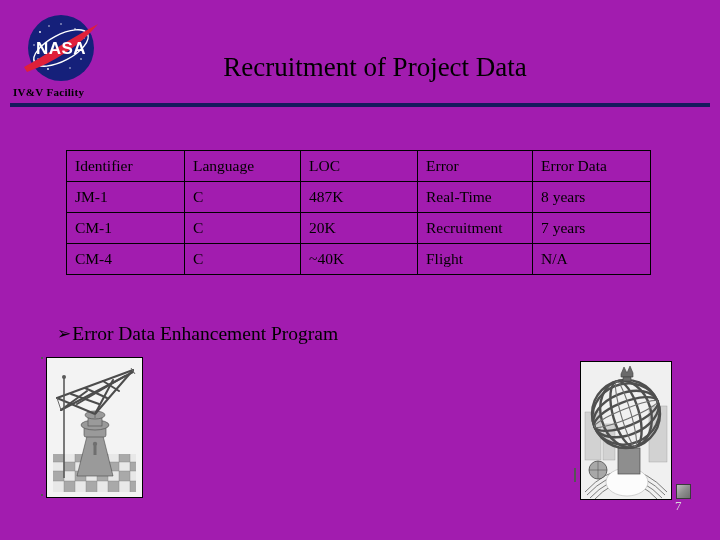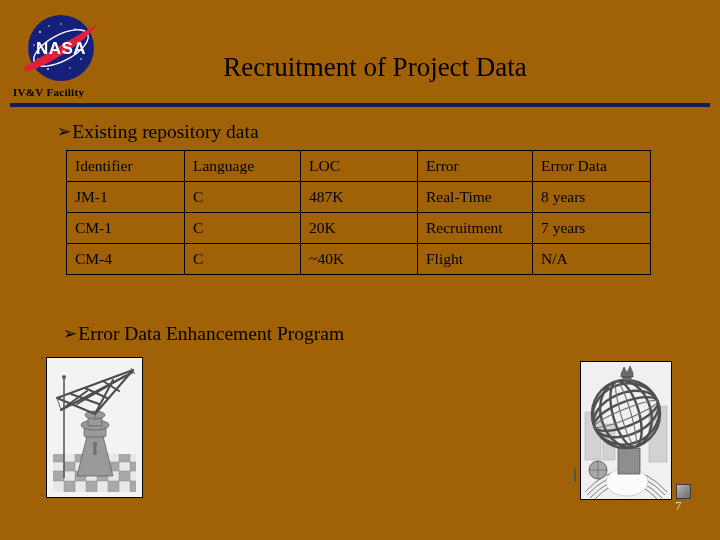--- a/index.html
+++ b/index.html
@@ -4,21 +4,21 @@
 <style>
   html, body {
     margin: 0;
     padding: 0;
     background: #ffffff;
   }
   #slide {
     position: relative;
     width: 720px;
     height: 540px;
-    background: #a16207;
+    background: #a21caf;
     overflow: hidden;
     font-family: "Liberation Serif", "DejaVu Serif", serif;
     color: #000000;
   }
 
   
   #nasa-logo {
     position: absolute;
     left: 18px;
     top: 12px;
@@ -67,21 +67,21 @@
     line-height: 24px;
     white-space: nowrap;
   }
   .bullet-marker {
     font-family: "DejaVu Sans", sans-serif;
     font-size: 17px;
     vertical-align: 1px;
     padding-right: 1px;
   }
   #bullet-1 { left: 57px; top: 119px; }
-  #bullet-2 { left: 63px; top: 321px; }
+  #bullet-2 { left: 57px; top: 321px; }
 
   
   #repo-table {
     position: absolute;
     left: 66px;
     top: 150px;
     width: 584px;
     border-collapse: collapse;
     font-size: 15.5px;
     font-family: "Liberation Serif", "DejaVu Serif", serif;
@@ -178,23 +178,20 @@
       <text x="43" y="42" text-anchor="middle" font-family="Liberation Sans, sans-serif" font-size="17" font-weight="bold" fill="#ffffff" letter-spacing="0.5">NASA</text>
     </svg>
   </div>
 
   <div id="ivv-label">IV&amp;V Facility</div>
 
   <div id="slide-title">Recruitment of Project Data</div>
 
   <div id="header-rule"></div>
 
-  <div id="bullet-1" class="bullet-line">
-    <span class="bullet-marker">➢</span><span>Existing repository data</span>
-  </div>
 
   <table id="repo-table">
     <colgroup>
       <col class="c0">
         <col class="c1">
         <col class="c2">
         <col class="c3">
         <col class="c4">
     </colgroup>
     <tbody>

